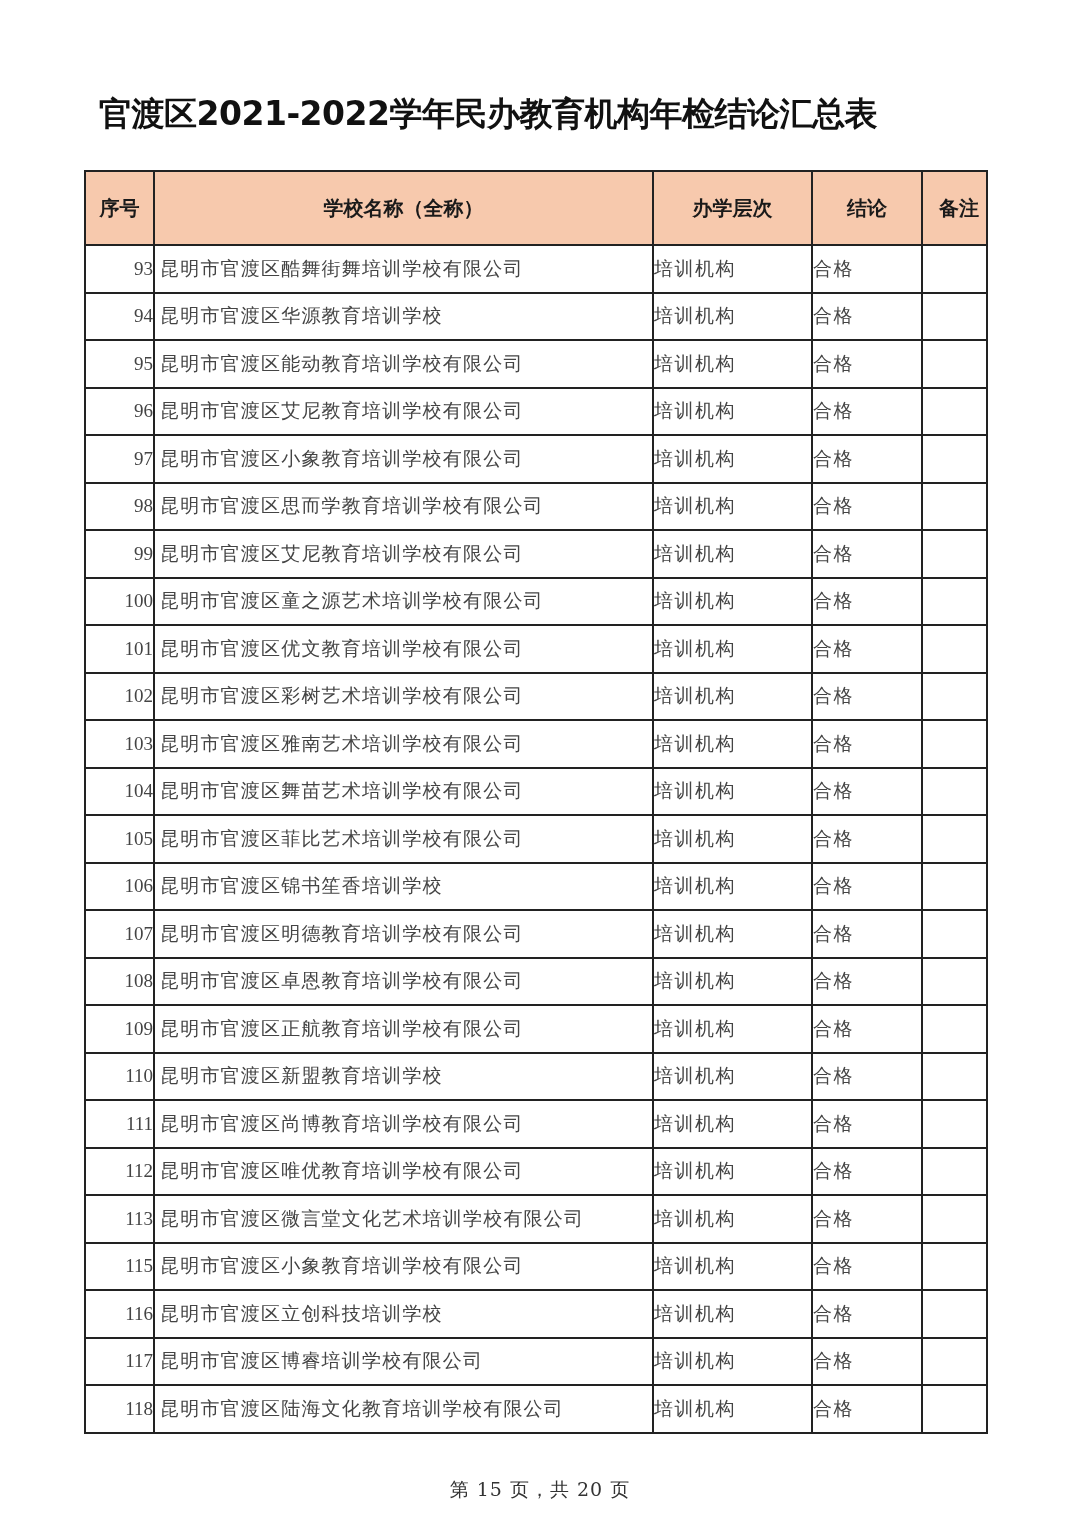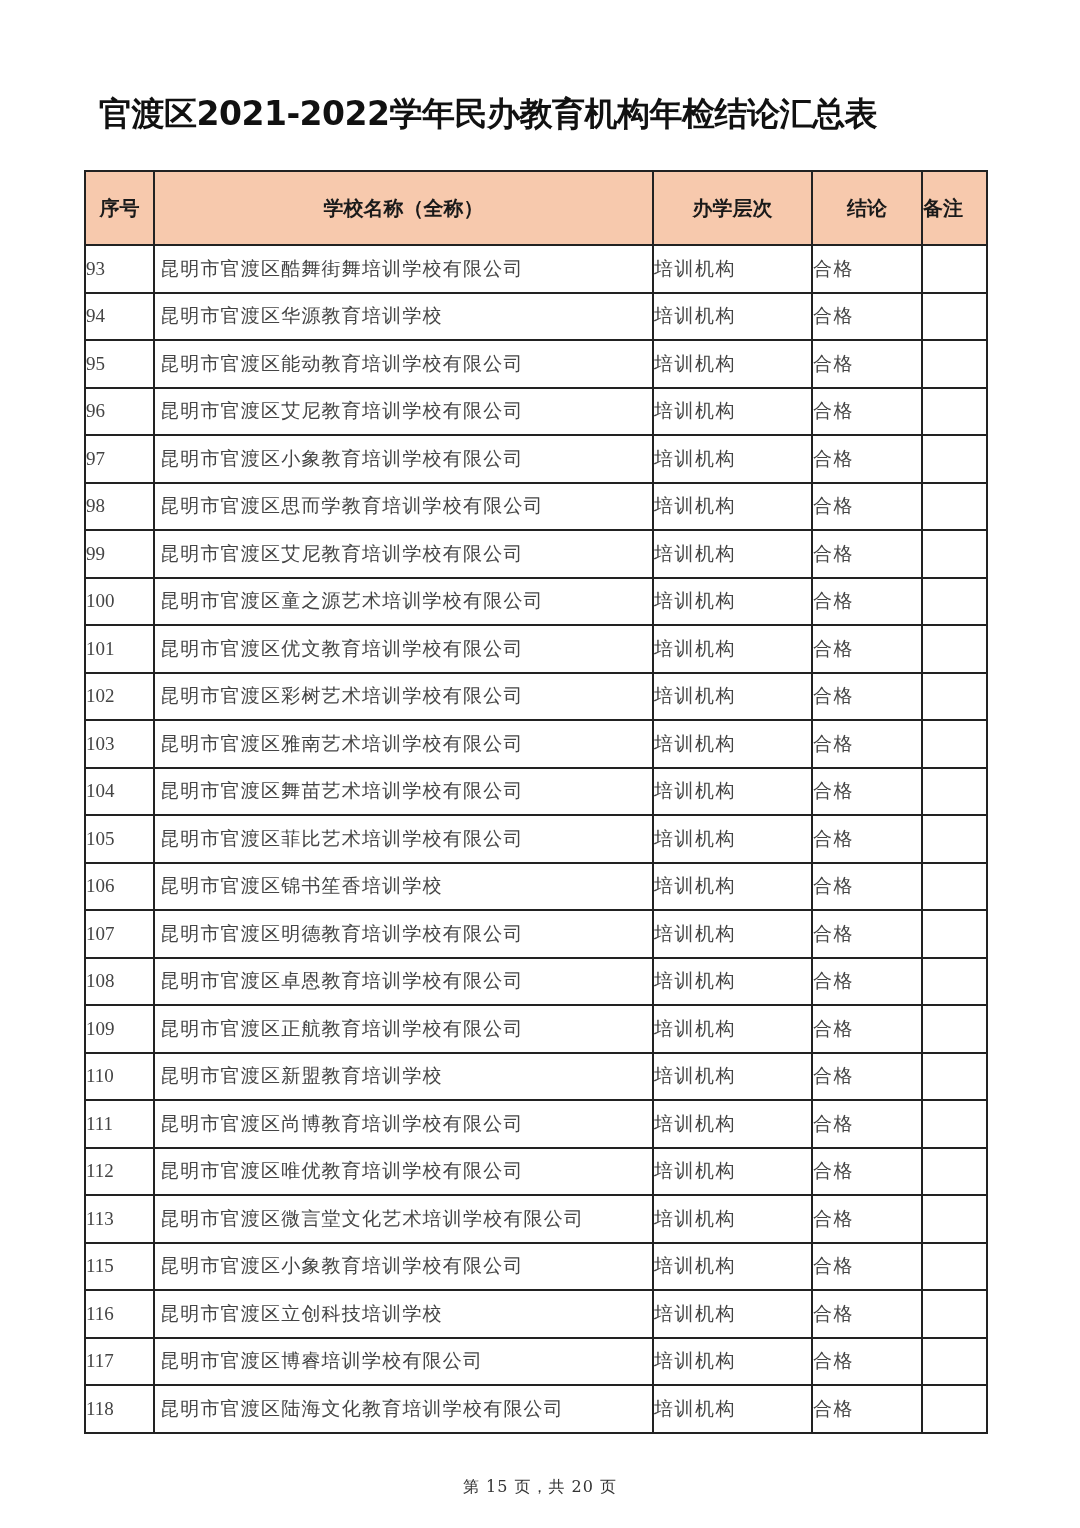--- a/index.html
+++ b/index.html
@@ -50,50 +50,50 @@
       background: #f7c9ad;
       height: 72px;
       font-family: "DejaVu Sans", "Liberation Sans", sans-serif;
       font-weight: bold;
       font-size: 20px;
       color: #1a1a1a;
       text-align: center;
     }
     table.main thead th.note {
       text-align: left;
-      padding-left: 0;
+      padding-left: 16px;
       margin-left: 31px;
     }
     table.main tbody td {
       height: 45.5px;
       font-size: 19px;
       color: #444444;
     }
     td.num {
-      text-align: left;
+      text-align: right;
       font-family: "Liberation Serif", "DejaVu Serif", serif;
       font-size: 20px;
     }
     td.name {
       text-align: left;
       padding-left: 5px !important;
       letter-spacing: 1.2px;
     }
     td.level, td.result {
       text-align: left;
       letter-spacing: 1.5px;
     }
     .footer {
       position: absolute;
       left: 0;
       top: 1477px;
       width: 1080px;
       text-align: center;
       font-family: "DejaVu Serif", "Liberation Serif", serif;
-      font-size: 16px;
+      font-size: 19px;
       color: #333333;
       letter-spacing: 1px;
     }
   </style>
 </head>
 <body>
 
 <div class="title">官渡区2021-2022学年民办教育机构年检结论汇总表</div>
 
 <table class="main">

